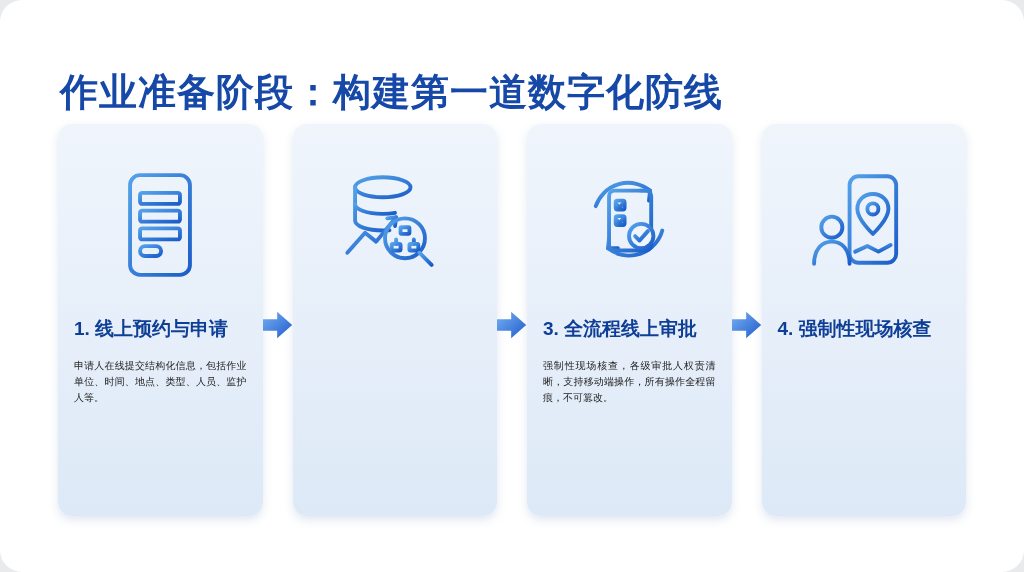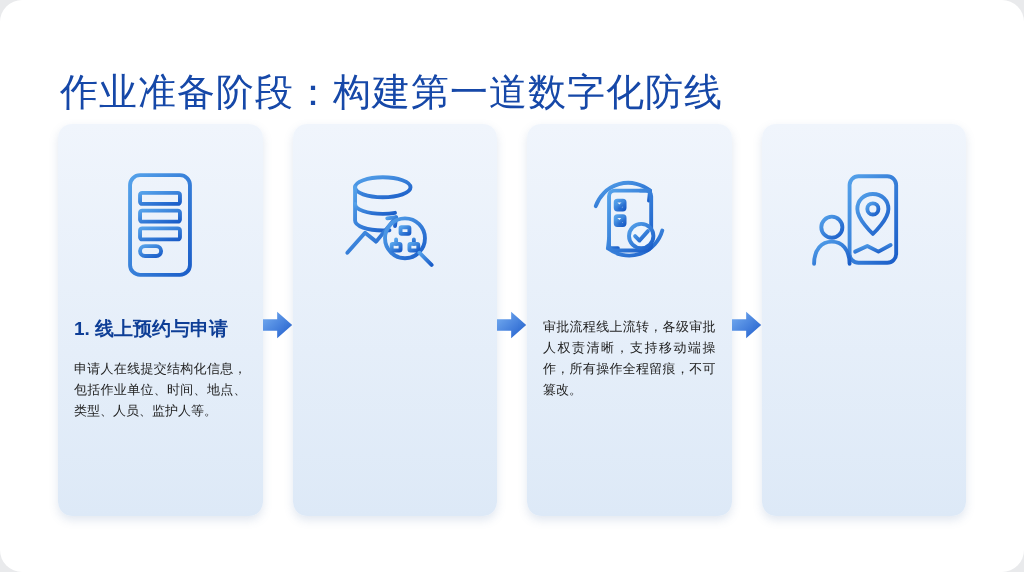--- a/index.html
+++ b/index.html
@@ -10,21 +10,21 @@
     position:relative; overflow:hidden;
   }
   .slide {
     position:absolute; inset:0;
     background:#ffffff;
     border-radius:22px;
     overflow:hidden;
   }
   .title {
     position:absolute; left:60px; top:42px;
-    font-size:38px; font-weight:400;
+    font-size:38px; font-weight:700;
     color:#1648a8; letter-spacing:1px;
     white-space:nowrap;
   }
   .steps {
     position:absolute; left:58px; right:58px; top:124px; height:392px;
     display:flex; align-items:stretch;
   }
   .card {
     flex:1 1 0;
     background:linear-gradient(180deg,#f0f5fc 0%,#dde9f7 100%);
@@ -38,21 +38,21 @@
     height:182px;
     display:flex; align-items:center; justify-content:center;
   }
   .step-title {
     font-size:19px; font-weight:800;
     color:#0e3e96;
     margin:0 0 16px 0;
     white-space:nowrap;
   }
   .step-body {
-    font-size:13px; line-height:1.62;
+    font-size:10px; line-height:1.62;
     color:#222222;
     text-align:justify;
   }
   .arrow-wrap {
     flex:0 0 30px; width:30px;
     display:flex; justify-content:center;
   }
   .arrow-wrap svg { margin-top:184px; }
 </style>
 </head>
@@ -160,21 +160,22 @@
             <path d="M44.5 37 l2 2 4 -4.5"></path>
             <line x1="56" y1="37" x2="69" y2="37"></line>
             <rect x="43" y="47" width="8" height="8" rx="1.5"></rect>
             <path d="M44.5 51 l2 2 4 -4.5"></path>
             <line x1="56" y1="51" x2="69" y2="51"></line>
             <circle cx="66" cy="65" r="11" fill="#eef5fd"></circle>
             <path d="M60.5 65 l4 4 7.5 -8.5"></path>
           </g>
         </svg>
       </div>
-      <div class="step-body">审批流程线上流转，各级审批人权责清晰，支持移动端操作，所有操作全程留痕，不可篡改。</div>
+      <div class="step-title">3. 全流程线上审批</div>
+      <div class="step-body">强制性现场核查，各级审批人权责清晰，支持移动端操作，所有操作全程留痕，不可篡改。</div>
     </div>
 
     <div class="arrow-wrap">
       <svg width="30" height="34" viewBox="0 0 36 34">
         <defs>
           <linearGradient id="ag3" x1="0" y1="0" x2="1" y2="1">
             <stop offset="0" stop-color="#79b0f2"></stop>
               <stop offset="1" stop-color="#1e5ccc"></stop>
           </linearGradient>
         </defs>
@@ -195,16 +196,17 @@
             <rect x="42" y="11" width="42" height="78" rx="8"></rect>
             <line x1="57" y1="18" x2="69" y2="18"></line>
             <path d="M63 27 c-8.5 0 -14 6 -14 13.5 0 9.5 14 22.5 14 22.5 s14 -13 14 -22.5 c0 -7.5 -5.5 -13.5 -14 -13.5 z"></path>
             <circle cx="63" cy="40.5" r="5"></circle>
             <path d="M47 79 l11 -5 10 5 11 -6"></path>
             <circle cx="26" cy="57" r="9.5"></circle>
             <path d="M10 90 c0 -13 7 -20 16 -20 9 0 16 7 16 20"></path>
           </g>
         </svg>
       </div>
+      <div class="step-title">4. 强制性现场核查</div>
     </div>
 
   </div>
 </div>
 
 </body></html>

